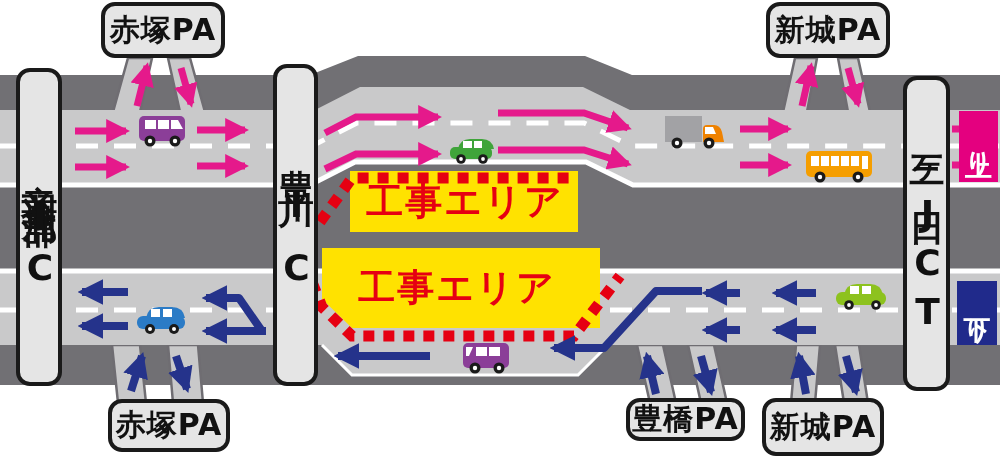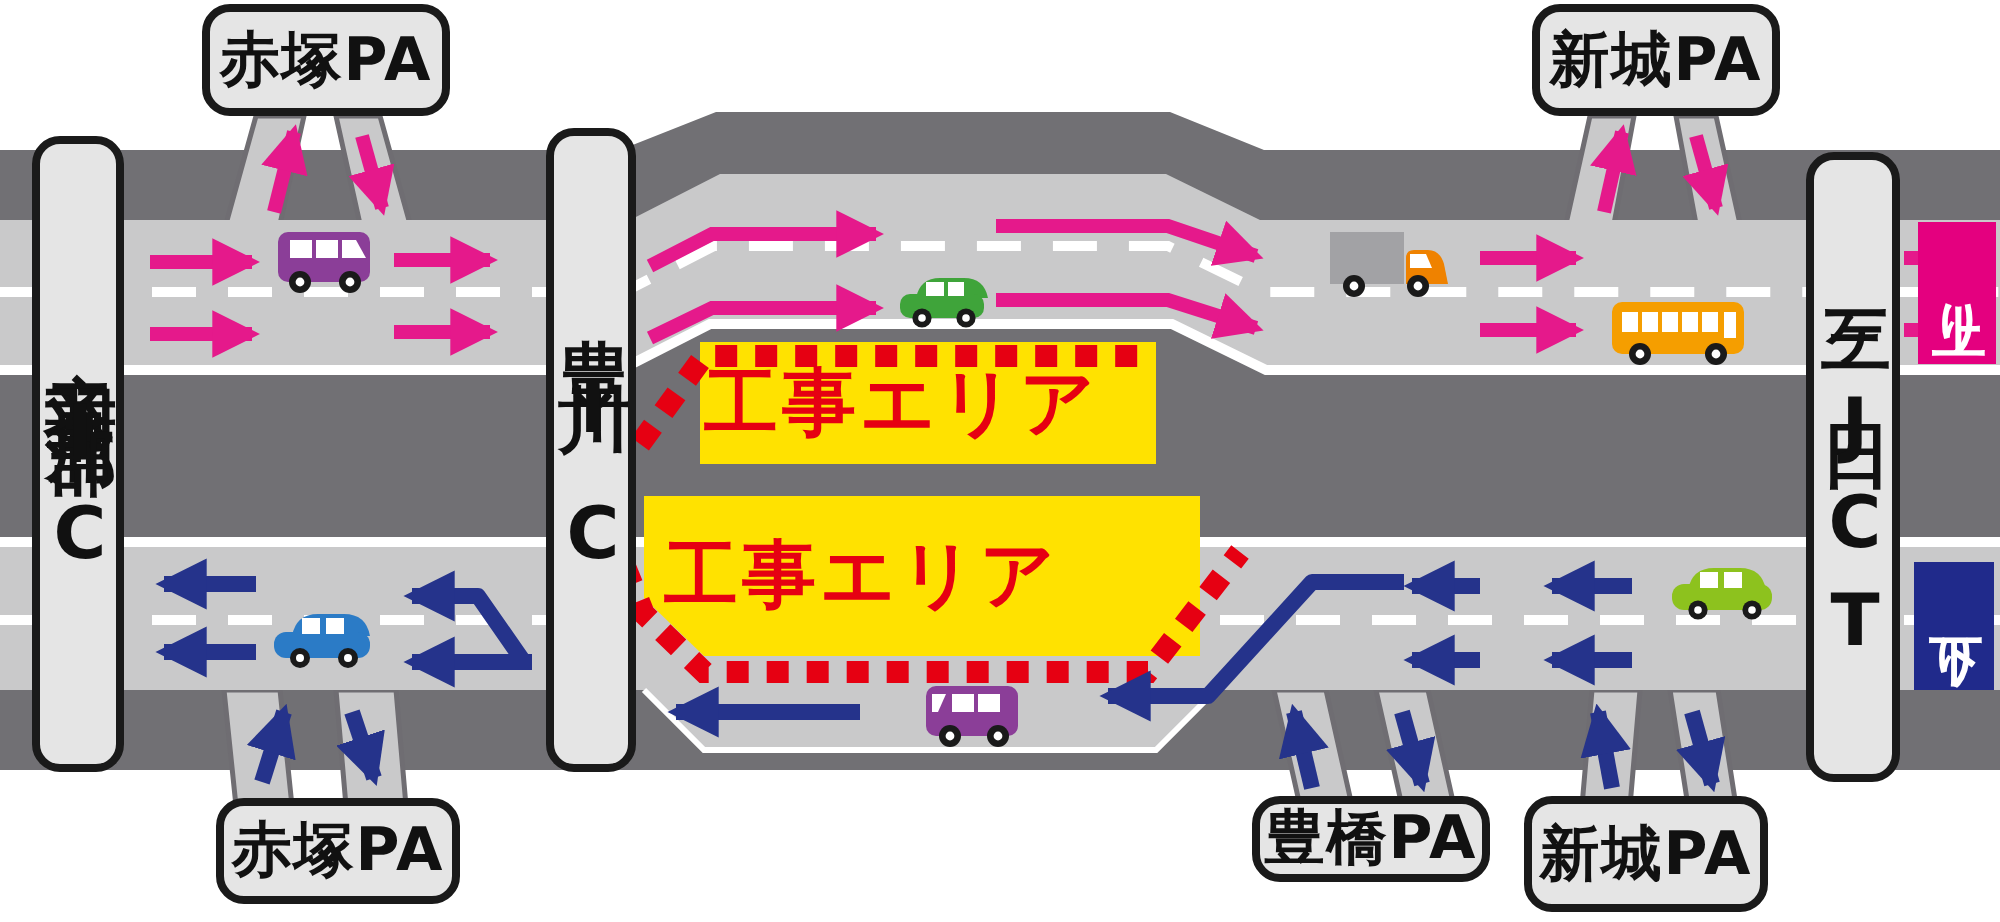--- a/index.html
+++ b/index.html
@@ -10,21 +10,21 @@
          display:flex;align-items:center;justify-content:center;font-weight:bold;color:#111;
          box-sizing:border-box;z-index:5;}
   .plate.h{font-size:30px;letter-spacing:1px;}
   .plate.v{writing-mode:vertical-rl;text-orientation:upright;font-size:36px;}
   .ls-otowa{letter-spacing:10px;}
   .ls-toyokawa{letter-spacing:22px;}
   .ls-mikkabi{letter-spacing:8px;font-size:34px;}
   .dirtag{position:absolute;color:#fff;font-weight:bold;writing-mode:vertical-rl;
           text-orientation:upright;font-size:27px;display:flex;align-items:center;
           justify-content:center;z-index:4;box-sizing:border-box;}
-  .kouji{position:absolute;color:#e60012;font-weight:bold;font-size:37px;text-align:left;
+  .kouji{position:absolute;color:#e60012;font-weight:bold;font-size:37px;text-align:center;
          z-index:3;letter-spacing:2px;line-height:1;}
 </style>
 </head>
 <body>
 
 <div id="stage">
 
 <svg width="1000" height="461" viewBox="0 0 1000 461">
   <defs>
     <marker id="ap" viewBox="0 0 3 3" refX="2.5" refY="1.5" markerWidth="3.4" markerHeight="3.4" orient="auto" markerUnits="strokeWidth">

